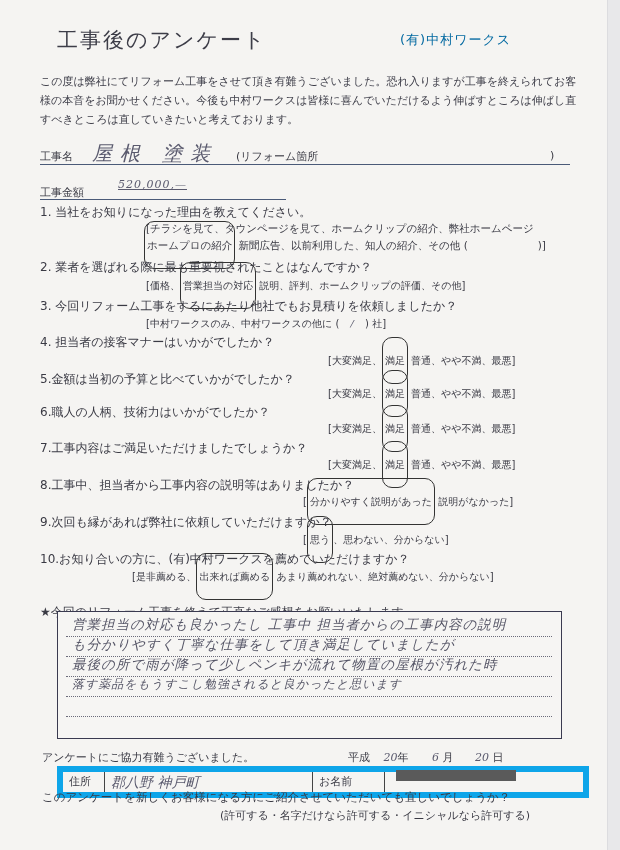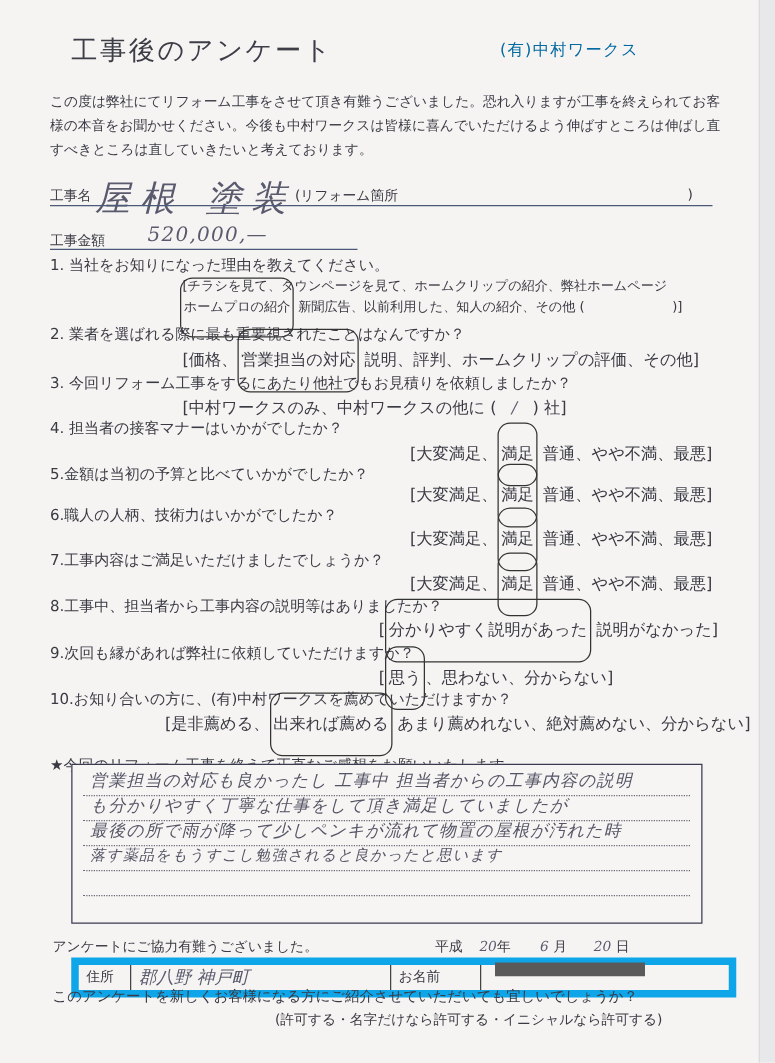--- a/index.html
+++ b/index.html
@@ -13,21 +13,21 @@
   .page { position:absolute; left:0; top:0; width:608px; height:850px; background:#f5f4f2; }
   .edge { position:absolute; right:0; top:0; width:12px; height:850px; background:#e8e8ea; border-left:1px solid #dcdcdf; }
   .abs { position:absolute; white-space:nowrap; }
   .title { left:42px; top:26px; font-family:Liberation Sans, sans-serif; font-size:21px; color:#3d3d48; letter-spacing:2px;margin-left:15px; }
   .company { left:400px; top:31px; font-size:13px; color:#0369a1; letter-spacing:1px; }
   .intro { left:40px; top:72px; font-size:11px; line-height:19px; color:#3d3d48; white-space:normal; width:545px; }
   .hand { font-family:"DejaVu Serif", serif; color:#5a5a6e; font-style:italic; }
   .field-line { position:absolute; height:1px; background:#4a5a78; }
   .small { font-size:11px; }
   .q { font-size:12px; color:#3a3a44; }
-  .opt { font-size:13px; color:#3a3a44; }
+  .opt { font-size:10px; color:#3a3a44; }
   .circled { border:1px solid #333; border-radius:10px; padding:17px 2px; }
   .box {
     position:absolute; left:57px; top:611px; width:503px; height:126px;
     border:1.5px solid #3a3a50; background:#f6f5f3;
   }
   .dotline { position:absolute; left:8px; width:486px; border-bottom:1px dotted #6b6b7a; height:0; }
   .cline { position:absolute; left:14px; font-family:"DejaVu Serif", serif; font-style:italic; font-size:13.5px; color:#555566; letter-spacing:1px; white-space:nowrap; }
   .info-table { position:absolute; left:57px; top:766px; width:520px; height:20px; border:6px solid #0ea5e9; display:flex; }
   .info-table > div { border-right:1px solid #444; height:20px; line-height:20px; font-size:11px; padding-left:6px; box-sizing:border-box; }
   .redact { position:absolute; left:396px; top:770px; width:120px; height:11px; background:#5a5a5a; }
@@ -36,27 +36,27 @@
 <body>
 
 <div class="page">
 
   <div class="abs title">工事後のアンケート</div>
   <div class="abs company">(有)中村ワークス</div>
 
   <div class="abs intro">この度は弊社にてリフォーム工事をさせて頂き有難うございました。恐れ入りますが工事を終えられてお客様の本音をお聞かせください。今後も中村ワークスは皆様に喜んでいただけるよう伸ばすところは伸ばし直すべきところは直していきたいと考えております。</div>
 
   <div class="abs small" style="left:40px;top:149px;">工事名</div>
-  <div class="abs hand" style="left:76px;top:140px;font-size:28px;letter-spacing:8px;">屋根 塗装</div>
+  <div class="abs hand" style="left:92px;top:140px;font-size:20px;letter-spacing:8px;">屋根 塗装</div>
   <div class="abs small" style="left:236px;top:149px;">(リフォーム箇所</div>
   <div class="abs small" style="left:550px;top:149px;">)</div>
   <div class="field-line" style="left:40px;top:164px;width:530px;"></div>
 
   <div class="abs small" style="left:40px;top:185px;">工事金額</div>
-  <div class="abs hand" style="left:118px;top:178px;font-size:16px;letter-spacing:1px;">520,000,—</div>
+  <div class="abs hand" style="left:118px;top:178px;font-size:11px;letter-spacing:1px;text-decoration:underline;">520,000,—</div>
   <div class="field-line" style="left:40px;top:199px;width:246px;"></div>
 
   <div class="abs q" style="left:40px;top:204px;">
     <span>1.</span> <span>当社をお知りになった理由を教えてください。</span>
   </div>
   <div class="abs opt" style="left:146px;top:222px;font-size:10.5px;">[チラシを見て、タウンページを見て、ホームクリップの紹介、弊社ホームページ</div>
   <div class="abs opt" style="left:144px;top:239px;font-size:10.5px;">
     <span class="circled">ホームプロの紹介</span>
     <span>新聞広告、以前利用した、知人の紹介、その他 (</span><span style="display:inline-block;width:70px;"></span><span>)]</span>
   </div>

